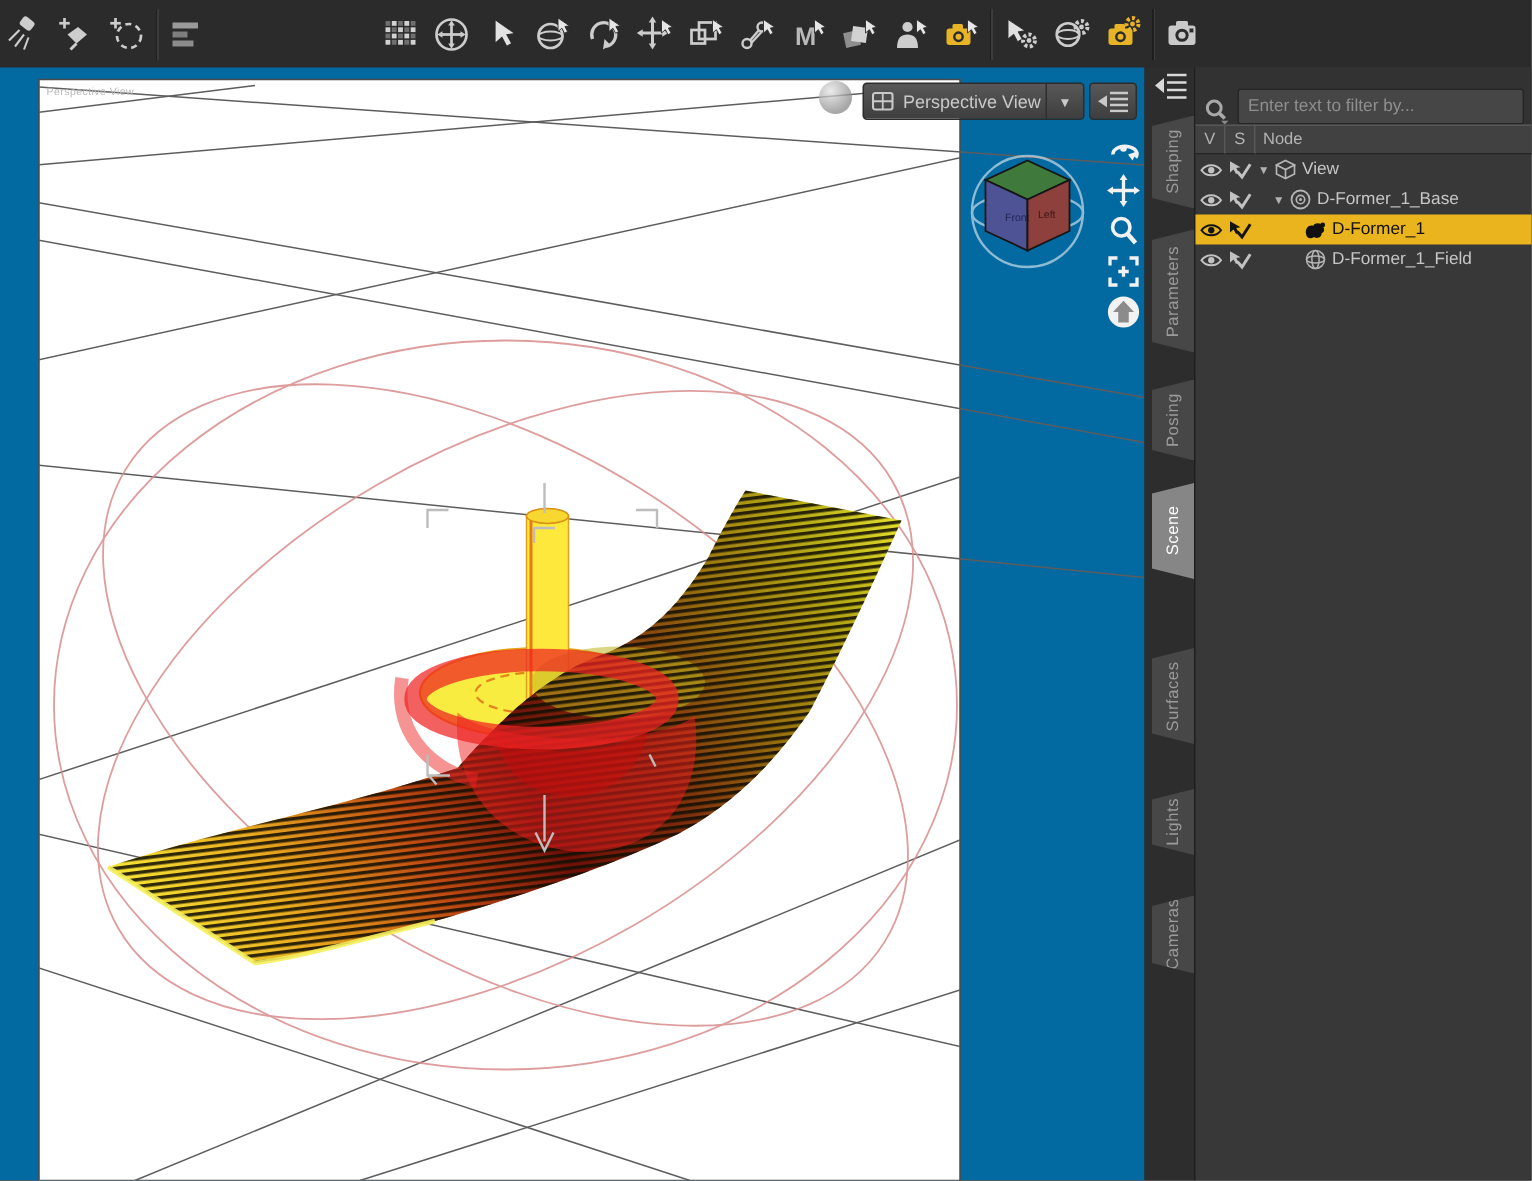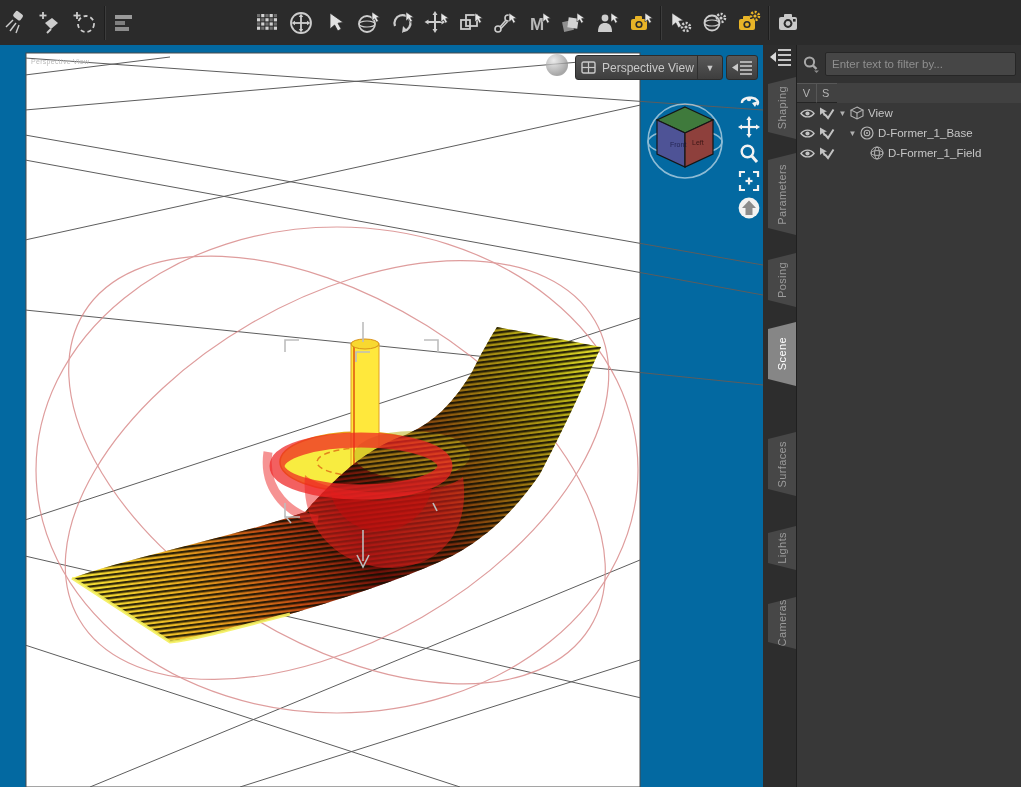--- a/index.html
+++ b/index.html
@@ -34,21 +34,21 @@
   .tabstrip{position:absolute;left:763px;top:45px;width:33px;height:742px;background:#2d2d2d;}
   .strip-menu{position:absolute;left:4px;top:2px;width:26px;height:20px;}
   .vtab{position:relative;margin-left:5px;width:28px;background:#474747;color:#9b9b9b;
     display:flex;align-items:center;justify-content:center;font-size:11px;
     clip-path:polygon(100% 0,100% 100%,0 calc(100% - 7px),0 7px);cursor:default;}
   .vtab span{writing-mode:vertical-rl;transform:rotate(180deg);white-space:nowrap;letter-spacing:.4px;}
   .vtab.active{background:#868686;color:#ffffff;}
 
   
   .panel{position:absolute;left:796px;top:45px;width:225px;height:742px;background:#383838;border-left:1px solid #1f1f1f;box-sizing:border-box;}
-  .searchrow{position:absolute;left:0;top:0;width:225px;height:38px;background:#323232;display:flex;align-items:center;}
+  .searchrow{position:absolute;left:0;top:0;width:225px;height:38px;background:#323232;display:flex;align-items:flex-end;}
   .searchicon{width:28px;display:flex;justify-content:center;align-items:center;}
   .filter-input{flex:1;margin-right:6px;height:24px;background:#464646;border:1px solid #262626;border-radius:2px;
     color:#c0c0c0;font-size:11.5px;padding:0 6px;outline:none;box-sizing:border-box;font-family:"Liberation Sans",sans-serif;}
   .filter-input::placeholder{color:#8f8f8f;}
   .thead{position:absolute;left:0;top:38px;width:225px;height:20px;background:#414141;display:grid;
     grid-template-columns:20px 20px 1fr;font-size:11px;color:#b5b5b5;}
   .thead div{border-right:1px solid #575757;border-top:1px solid #575757;border-bottom:1px solid #242424;
     display:flex;align-items:center;justify-content:center;}
   .thead div:last-child{justify-content:flex-start;padding-left:5px;border-right:none;}
   .tree{position:absolute;left:0;top:58px;width:225px;}
@@ -481,20 +481,21 @@
           <circle cx="7.5" cy="7" r="4.6" fill="none" stroke="#a8a8a8" stroke-width="2"></circle>
           <line x1="10.8" y1="10.4" x2="14.5" y2="14" stroke="#a8a8a8" stroke-width="2.4"></line>
           <polygon points="12,15.5 17,15.5 14.5,18" fill="#8a8a8a"></polygon>
         </svg>
       </span>
       <input class="filter-input" type="text" placeholder="Enter text to filter by..." style="">
     </div>
     <div class="thead">
       <div>V</div>
       <div>S</div>
+      <div>Node</div>
     </div>
     <div class="tree">
         <div class="trow">
           <span class="cv">
             <svg width="15" height="11" viewBox="0 0 15 11">
               <path d="M1,5.5 C4.2,1 10.8,1 14,5.5 C10.8,10 4.2,10 1,5.5 Z" fill="none" stroke="#c2c2c2" stroke-width="1.4"></path>
               <circle cx="7.5" cy="5.5" r="2.1" fill="#c2c2c2"></circle>
             </svg>
           </span>
           <span class="cs">
@@ -533,20 +534,43 @@
           <span class="arrow">▼</span>
           <span class="nicon">
             <svg width="14" height="14" viewBox="0 0 14 14">
               <circle cx="7" cy="7" r="6" fill="none" stroke="#b5b5b5" stroke-width="1.2"></circle>
               <circle cx="7" cy="7" r="2.8" fill="none" stroke="#b5b5b5" stroke-width="1.1"></circle>
               <circle cx="7" cy="7" r="1" fill="#b5b5b5"></circle>
             </svg>
           </span>
           <span class="tlabel">D-Former_1_Base</span>
         </div>
+        <div class="trow selected">
+          <span class="cv">
+            <svg width="15" height="11" viewBox="0 0 15 11">
+              <path d="M1,5.5 C4.2,1 10.8,1 14,5.5 C10.8,10 4.2,10 1,5.5 Z" fill="none" stroke="#141414" stroke-width="1.4"></path>
+              <circle cx="7.5" cy="5.5" r="2.1" fill="#141414"></circle>
+            </svg>
+          </span>
+          <span class="cs">
+            <svg width="16" height="13" viewBox="0 0 16 13">
+              <path d="M1,0.5 l0,7.5 l2.4,-2 l1.6,3 l1.8,-1 l-1.6,-3 l2.8,-0.5 Z" fill="#141414"></path>
+              <path d="M6,7.5 l3,3.5 l5.5,-8.5" fill="none" stroke="#141414" stroke-width="2"></path>
+            </svg>
+          </span>
+          <span style="width: 20px; flex: 0 0 auto;"></span>
+          <span class="arrow"></span>
+          <span class="nicon">
+            <svg width="15" height="13" viewBox="0 0 15 13">
+              <path d="M2,10 C0.5,6 3,2.5 6.5,3.5 C8,1 12,1.5 12.5,4 C14.5,5 14,8 12,8.5 C12.5,11 9,12.5 7,11 C5,12.5 2.5,12 2,10 Z" fill="#101010"></path>
+              <circle cx="12.8" cy="3" r="1.6" fill="#101010"></circle>
+            </svg>
+          </span>
+          <span class="tlabel">D-Former_1</span>
+        </div>
         <div class="trow">
           <span class="cv">
             <svg width="15" height="11" viewBox="0 0 15 11">
               <path d="M1,5.5 C4.2,1 10.8,1 14,5.5 C10.8,10 4.2,10 1,5.5 Z" fill="none" stroke="#c2c2c2" stroke-width="1.4"></path>
               <circle cx="7.5" cy="5.5" r="2.1" fill="#c2c2c2"></circle>
             </svg>
           </span>
           <span class="cs">
             <svg width="16" height="13" viewBox="0 0 16 13">
               <path d="M1,0.5 l0,7.5 l2.4,-2 l1.6,3 l1.8,-1 l-1.6,-3 l2.8,-0.5 Z" fill="#c2c2c2"></path>

